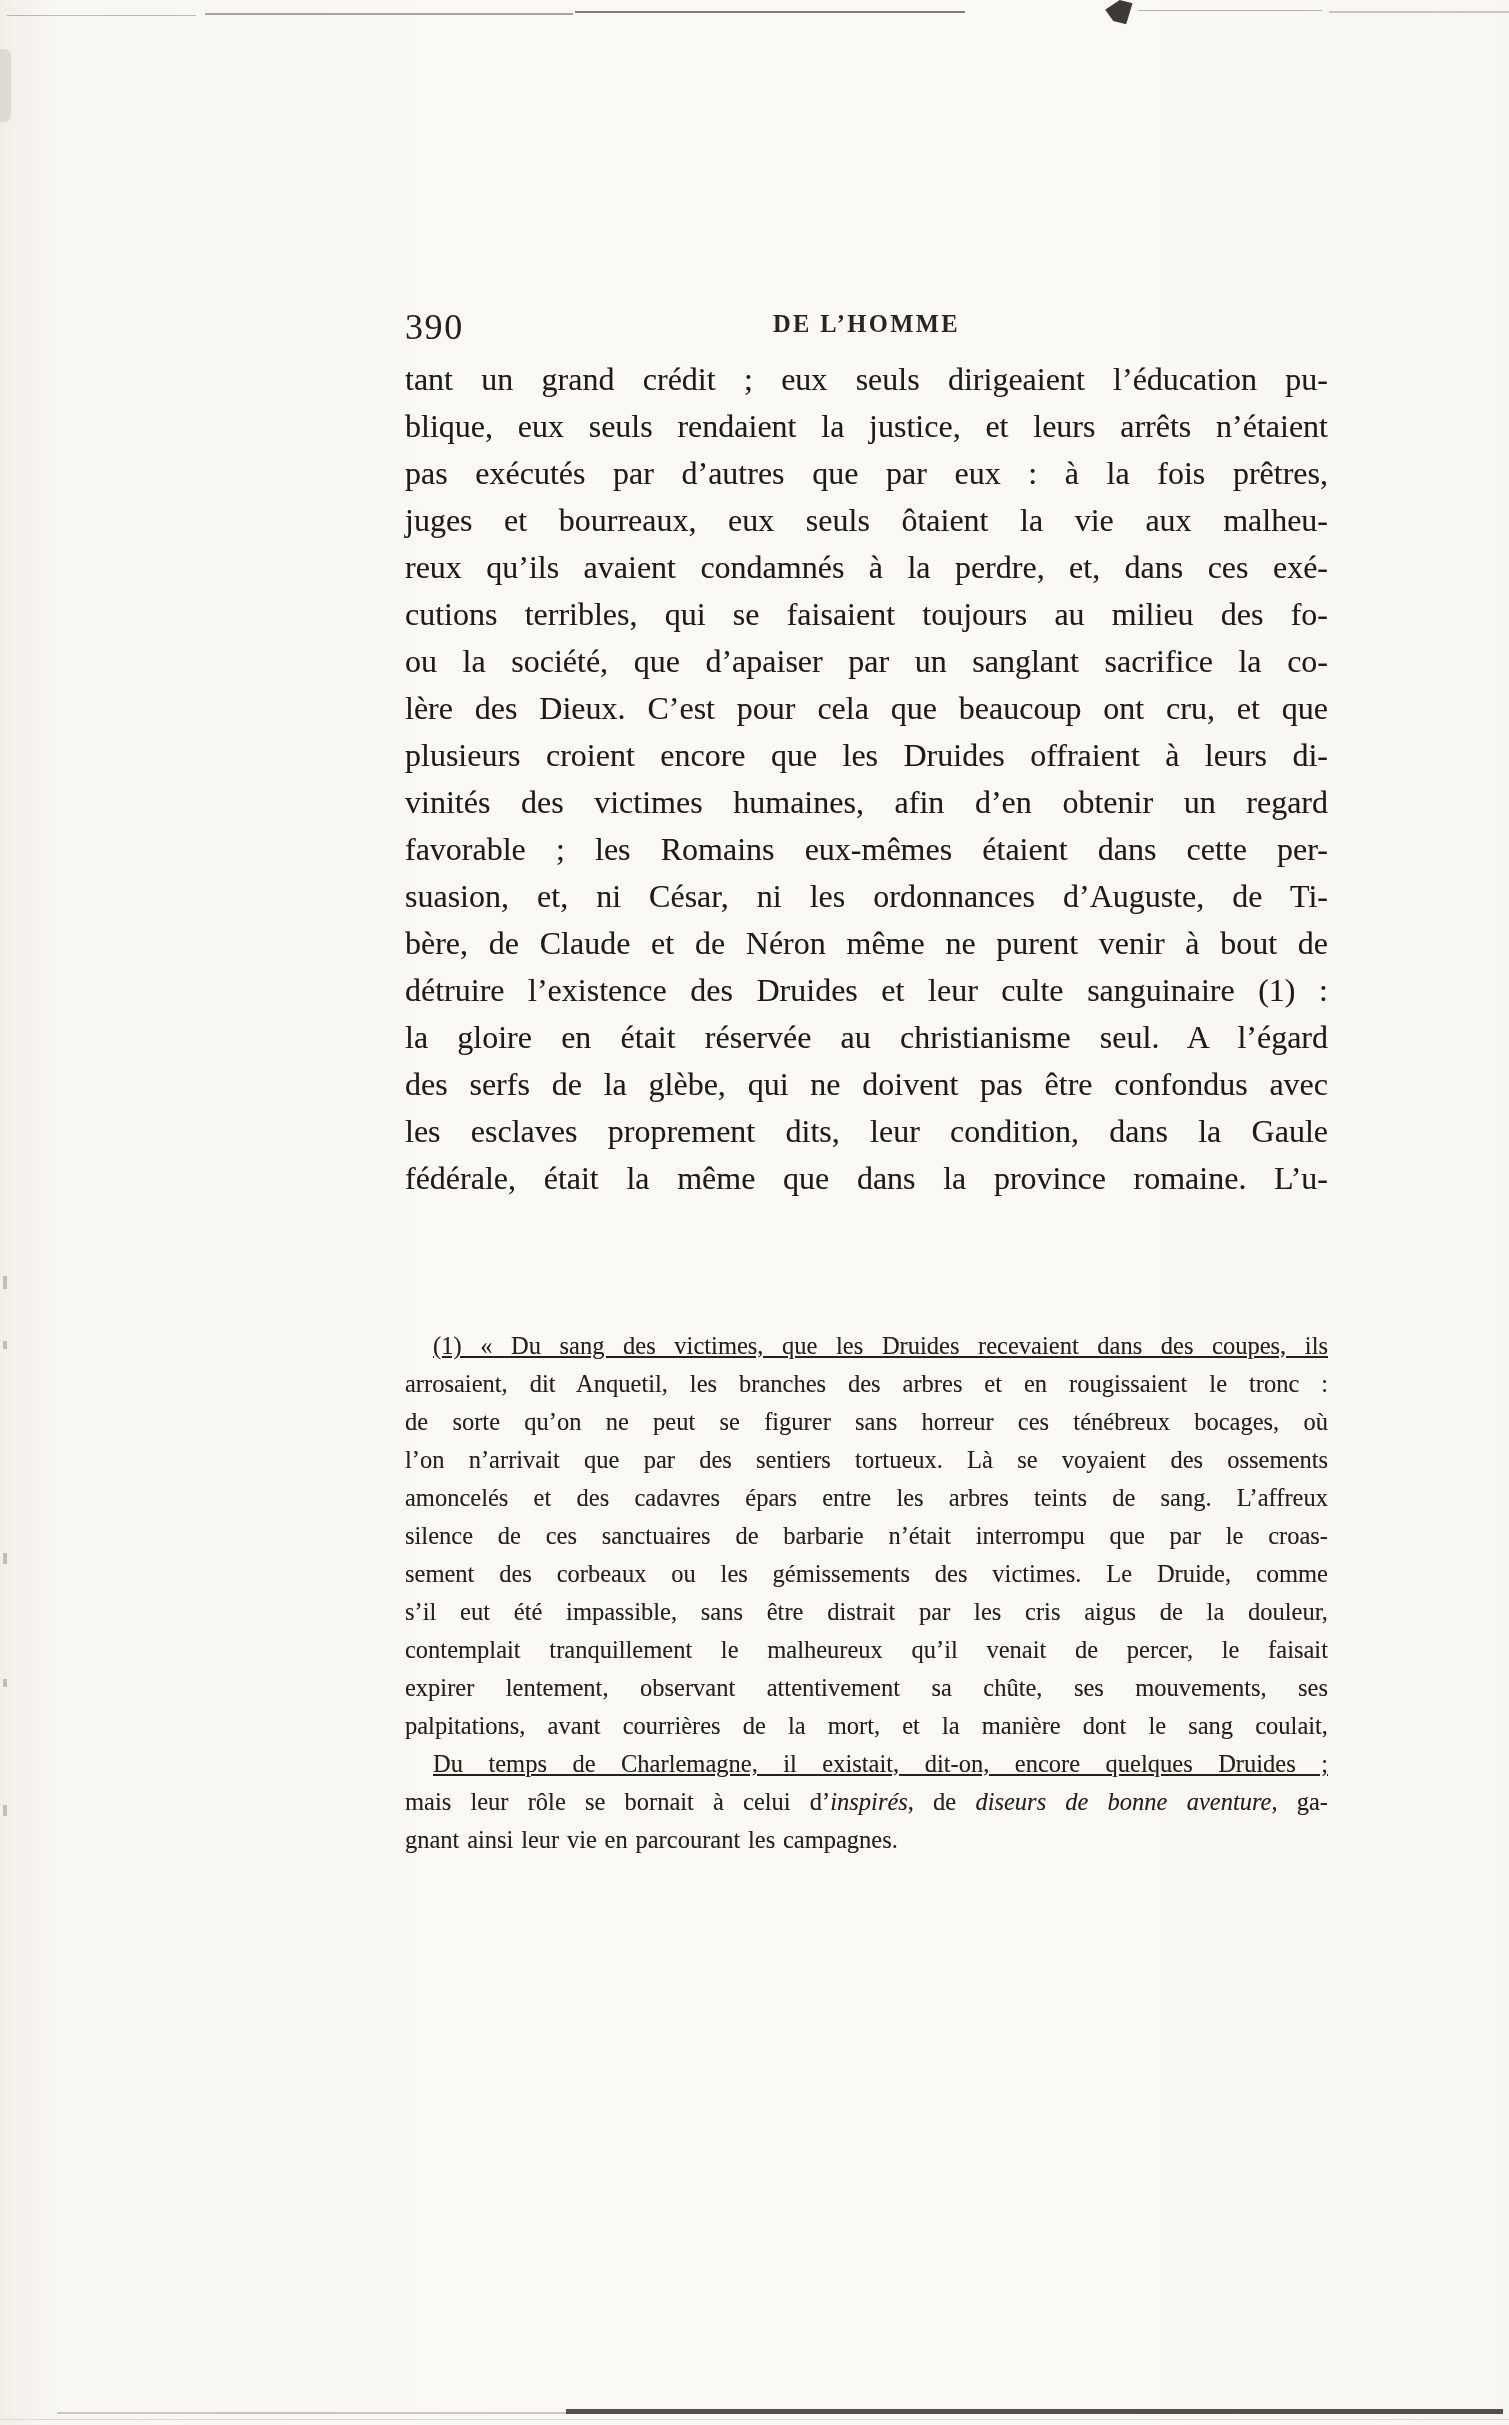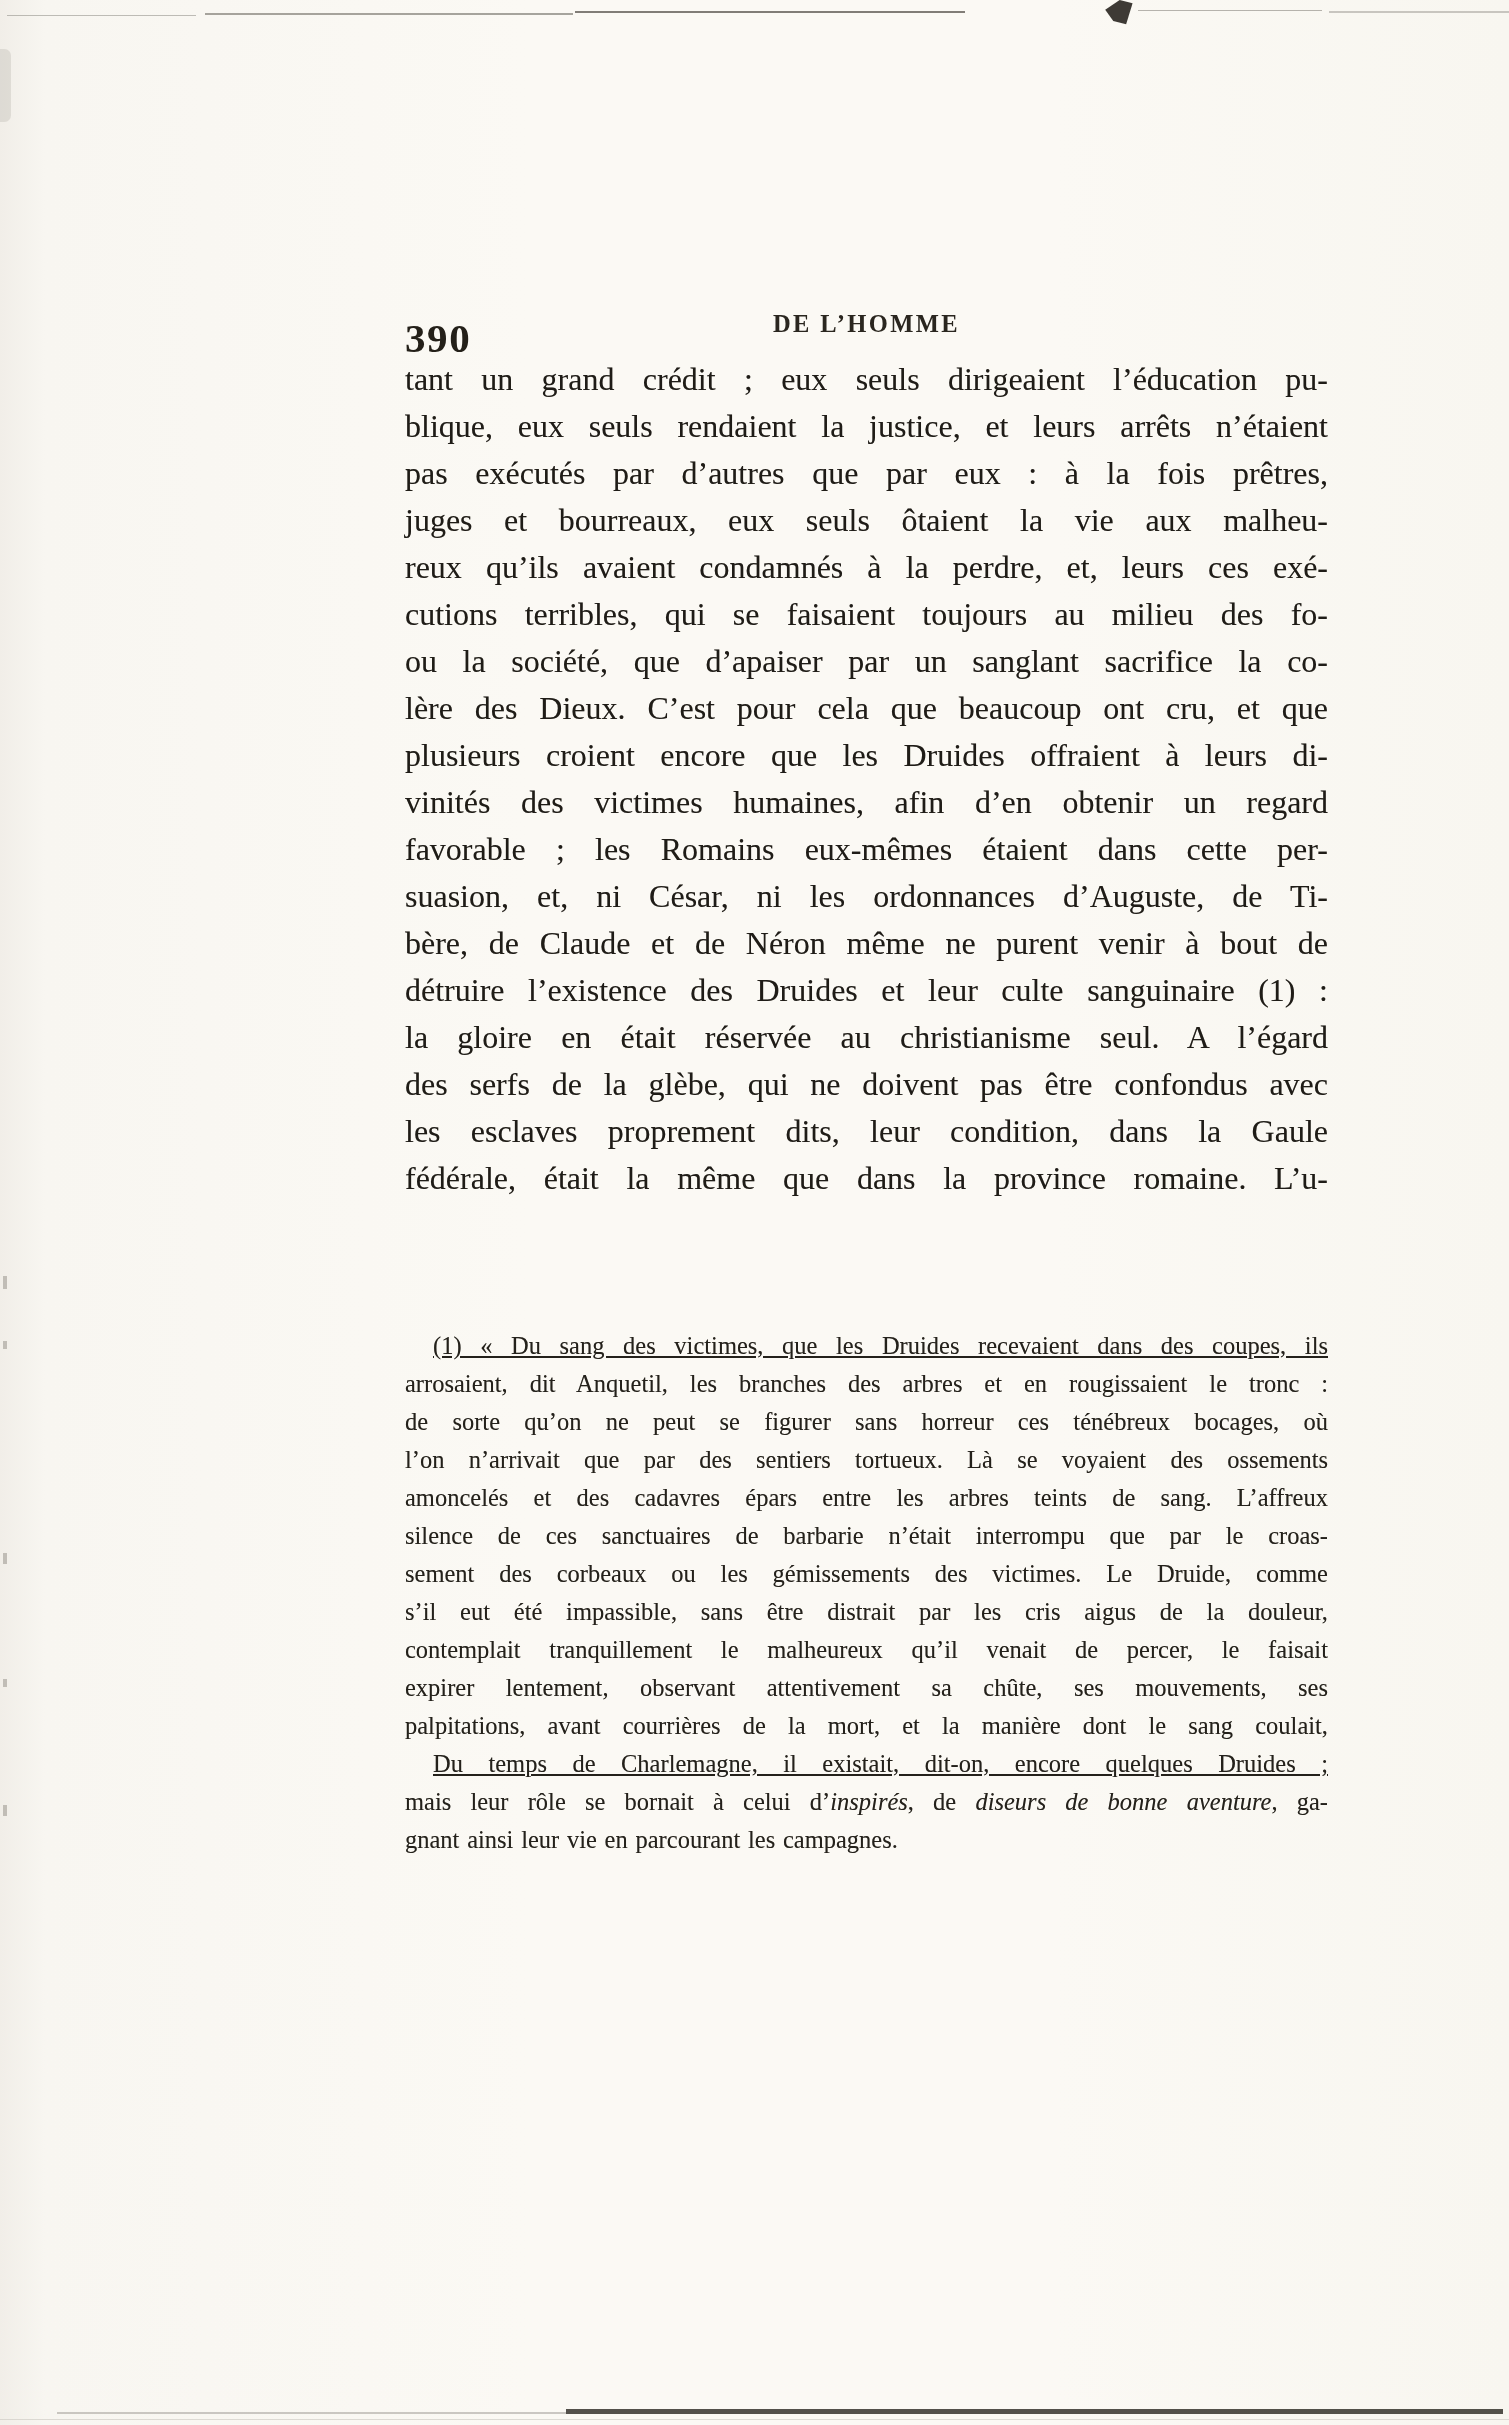--- a/index.html
+++ b/index.html
@@ -11,22 +11,22 @@
   .page {
     position:relative;
     width:1509px; height:2426px;
     background:linear-gradient(90deg,#f1eee8 0px,#f8f6f1 45px,#fbf9f4 35%,#fbf9f4 70%,#f8f6f0 100%);
     overflow:hidden;
     color:#211e19;
   }
   
   .header-row { position:absolute; left:405px; top:303px; width:923px; height:46px; }
   .page-number {
-    position:absolute; left:0; top:11px;
-    font-size:41px; letter-spacing:1.6px; color:#242019;font-weight:bold;
+    position:absolute; left:0; top:3px;
+    font-size:36px; letter-spacing:1.6px; color:#242019;
   }
   .running-title {
     position:absolute; left:50%; top:6.5px; transform:translateX(-50%);
     font-size:24.5px; font-weight:700; letter-spacing:2.4px; color:#2a261f;
     white-space:nowrap;
   }
   
   .body-text {
     position:absolute; left:405px; top:356px; width:923px;
     font-size:32px; line-height:47px;
@@ -86,21 +86,21 @@
   <div class="header-row">
     <div class="page-number">390</div>
     <div class="running-title">DE L’HOMME</div>
   </div>
 
   <div class="body-text">
       <div class="line">tant un grand crédit ; eux seuls dirigeaient l’éducation pu-</div>
       <div class="line">blique, eux seuls rendaient la justice, et leurs arrêts n’étaient</div>
       <div class="line">pas exécutés par d’autres que par eux : à la fois prêtres,</div>
       <div class="line">juges et bourreaux, eux seuls ôtaient la vie aux malheu-</div>
-      <div class="line">reux qu’ils avaient condamnés à la perdre, et, leurs ces exé-</div>
+      <div class="line">reux qu’ils avaient condamnés à la perdre, et, dans ces exé-</div>
       <div class="line">cutions terribles, qui se faisaient toujours au milieu des fo-</div>
       <div class="line">ou la société, que d’apaiser par un sanglant sacrifice la co-</div>
       <div class="line">lère des Dieux. C’est pour cela que beaucoup ont cru, et que</div>
       <div class="line">plusieurs croient encore que les Druides offraient à leurs di-</div>
       <div class="line">vinités des victimes humaines, afin d’en obtenir un regard</div>
       <div class="line">favorable ; les Romains eux-mêmes étaient dans cette per-</div>
       <div class="line">suasion, et, ni César, ni les ordonnances d’Auguste, de Ti-</div>
       <div class="line">bère, de Claude et de Néron même ne purent venir à bout de</div>
       <div class="line">détruire l’existence des Druides et leur culte sanguinaire (1) :</div>
       <div class="line">la gloire en était réservée au christianisme seul. A l’égard</div>

